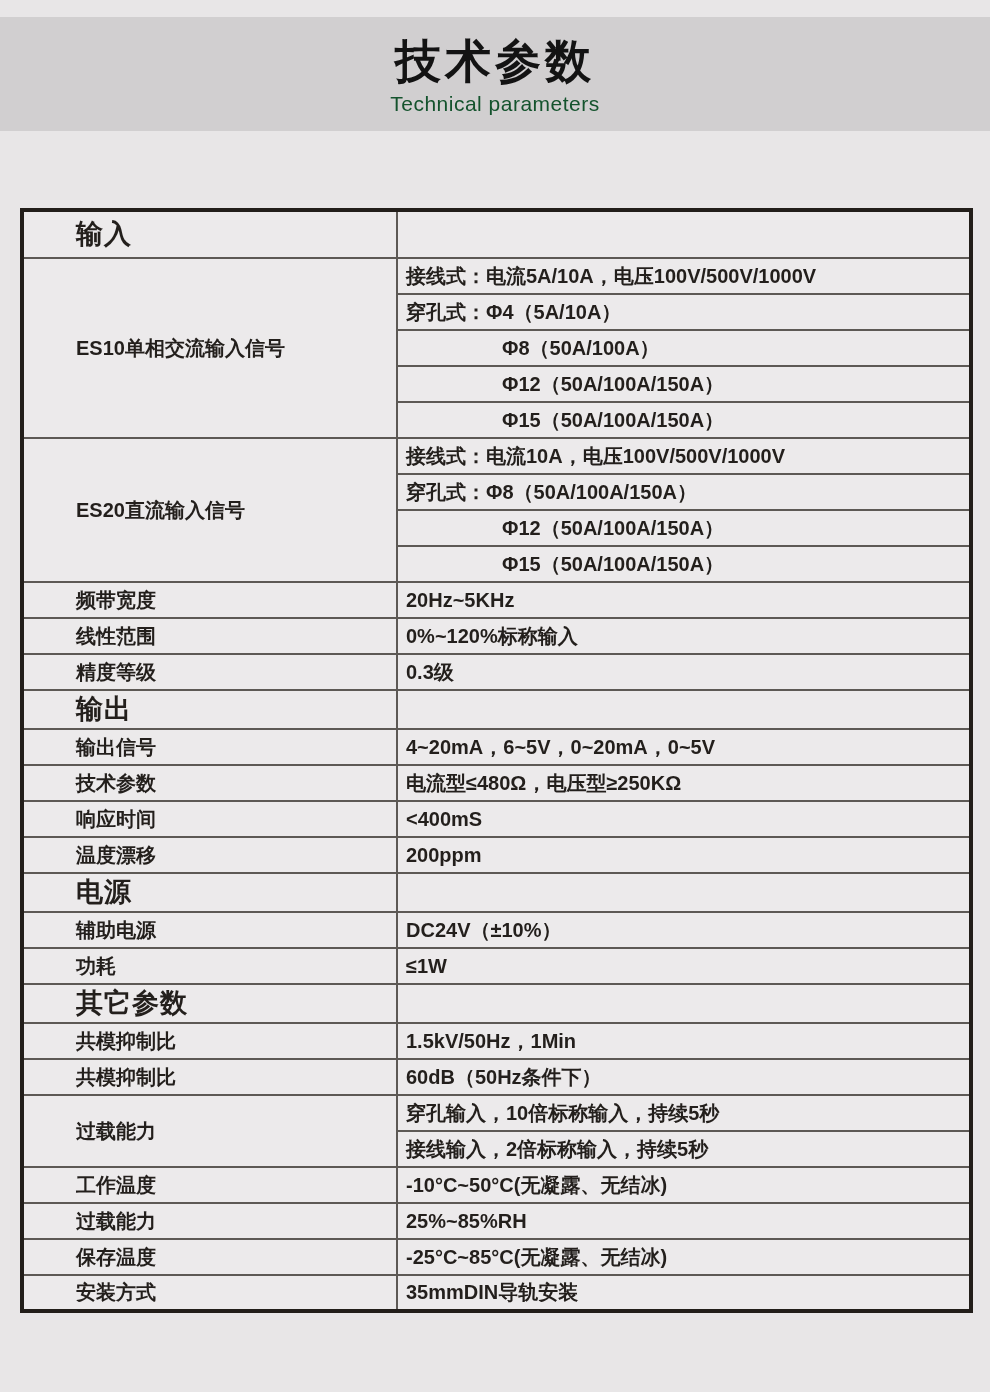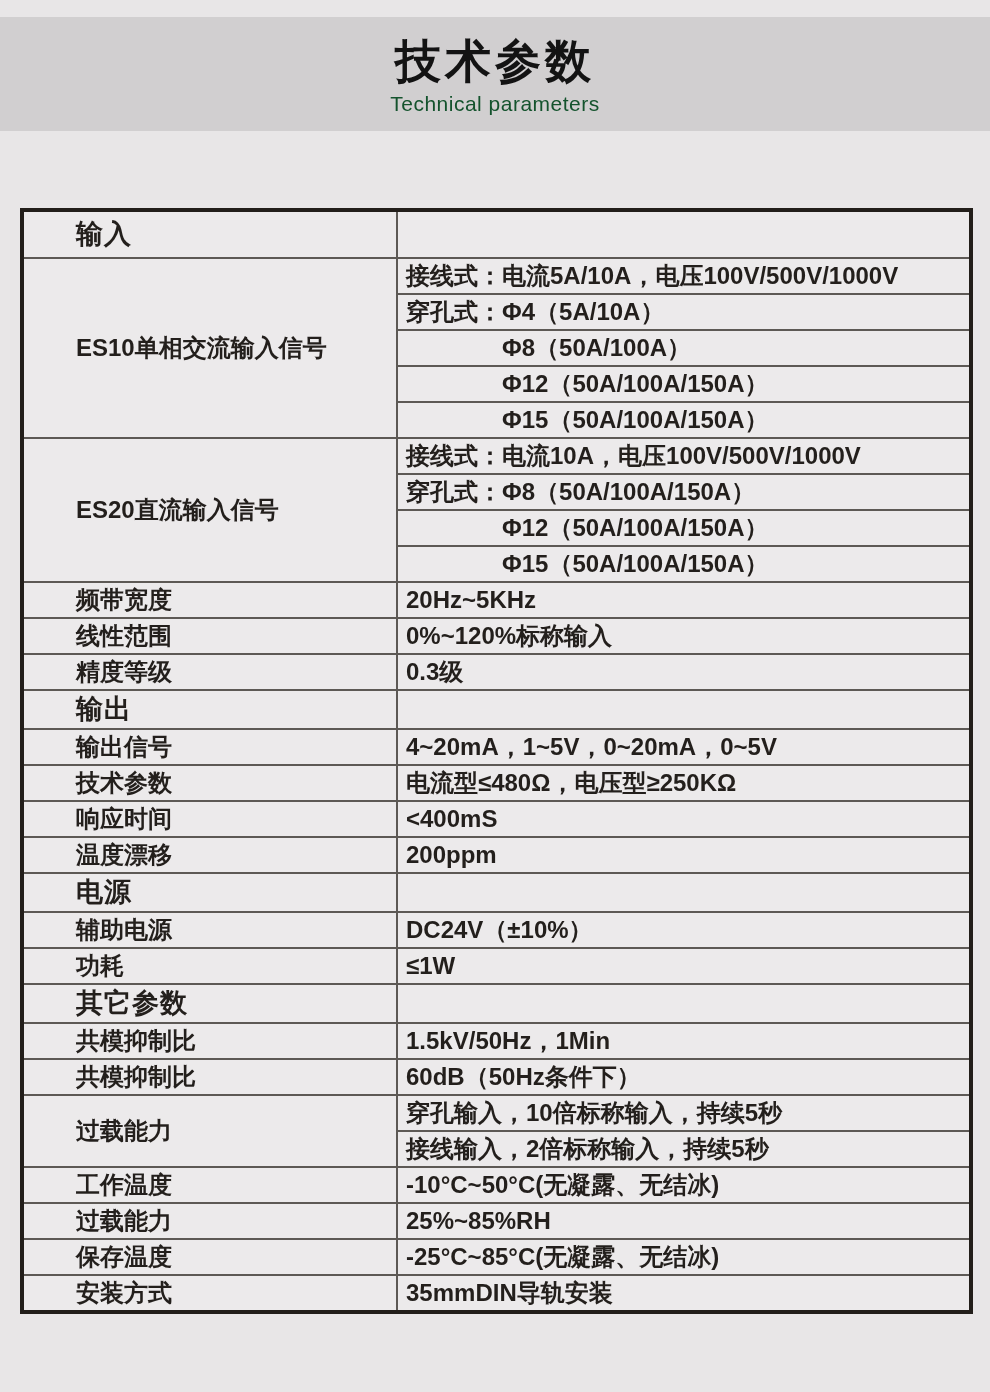--- a/index.html
+++ b/index.html
@@ -28,21 +28,21 @@
   table.spec{
     border-collapse:collapse;
     width:953px;
     background:#eceaeb;
     table-layout:fixed;
     border:4px solid #221e1a;
   }
   col.c-label{width:375px;}
   td{
     border:2px solid #5d5955;
-    font-size:24px;
+    font-size:20px;
     font-weight:bold;
     line-height:1.15;
     padding:3px 10px 3px 8px;
     overflow:hidden;
     white-space:nowrap;
   }
   tr{height:36px;}
   tr.r-first{height:48px;}
   td.lab{padding-left:52px;margin-top:48px;}
   td.sec{font-size:27px;padding-left:52px;letter-spacing:1px;}
@@ -108,21 +108,21 @@
       <tr>
         <td class="lab">精度等级</td>
         <td class="val">0.3级</td>
       </tr>
       <tr>
         <td class="sec">输出</td>
         <td class="val"></td>
       </tr>
       <tr>
         <td class="lab">输出信号</td>
-        <td class="val">4~20mA，1~5V，0~20mA，0~5V</td>
+        <td class="val">4~20mA，6~5V，0~20mA，0~5V</td>
       </tr>
       <tr>
         <td class="lab">技术参数</td>
         <td class="val">电流型≤480Ω，电压型≥250KΩ</td>
       </tr>
       <tr>
         <td class="lab">响应时间</td>
         <td class="val">&lt;400mS</td>
       </tr>
       <tr>

